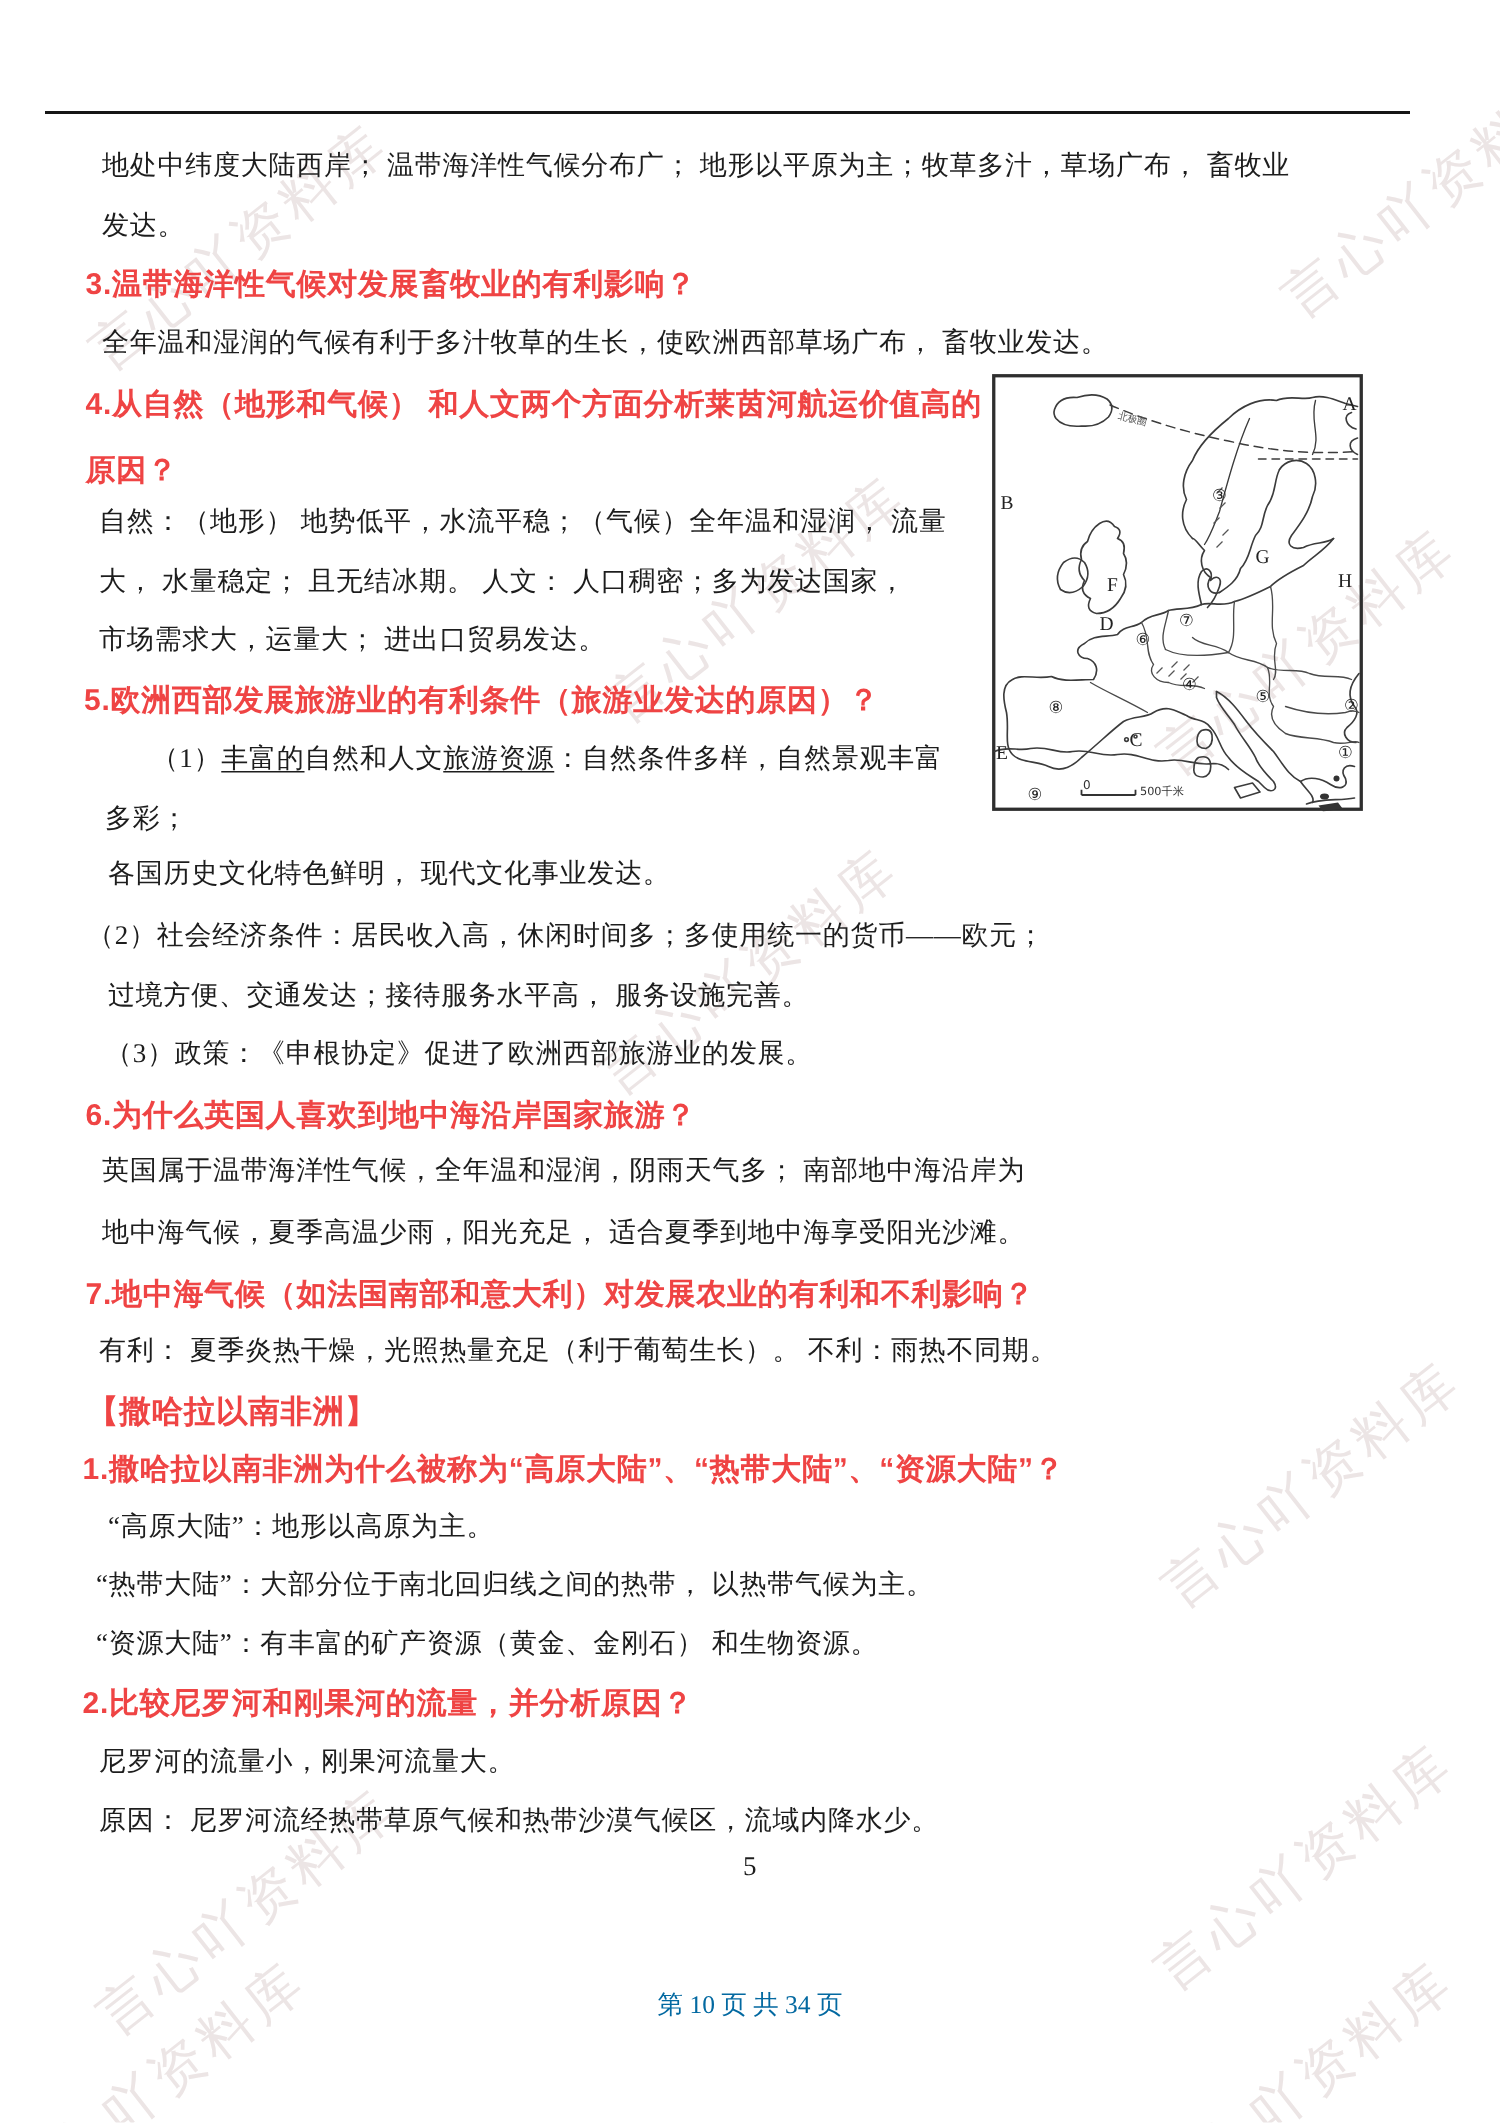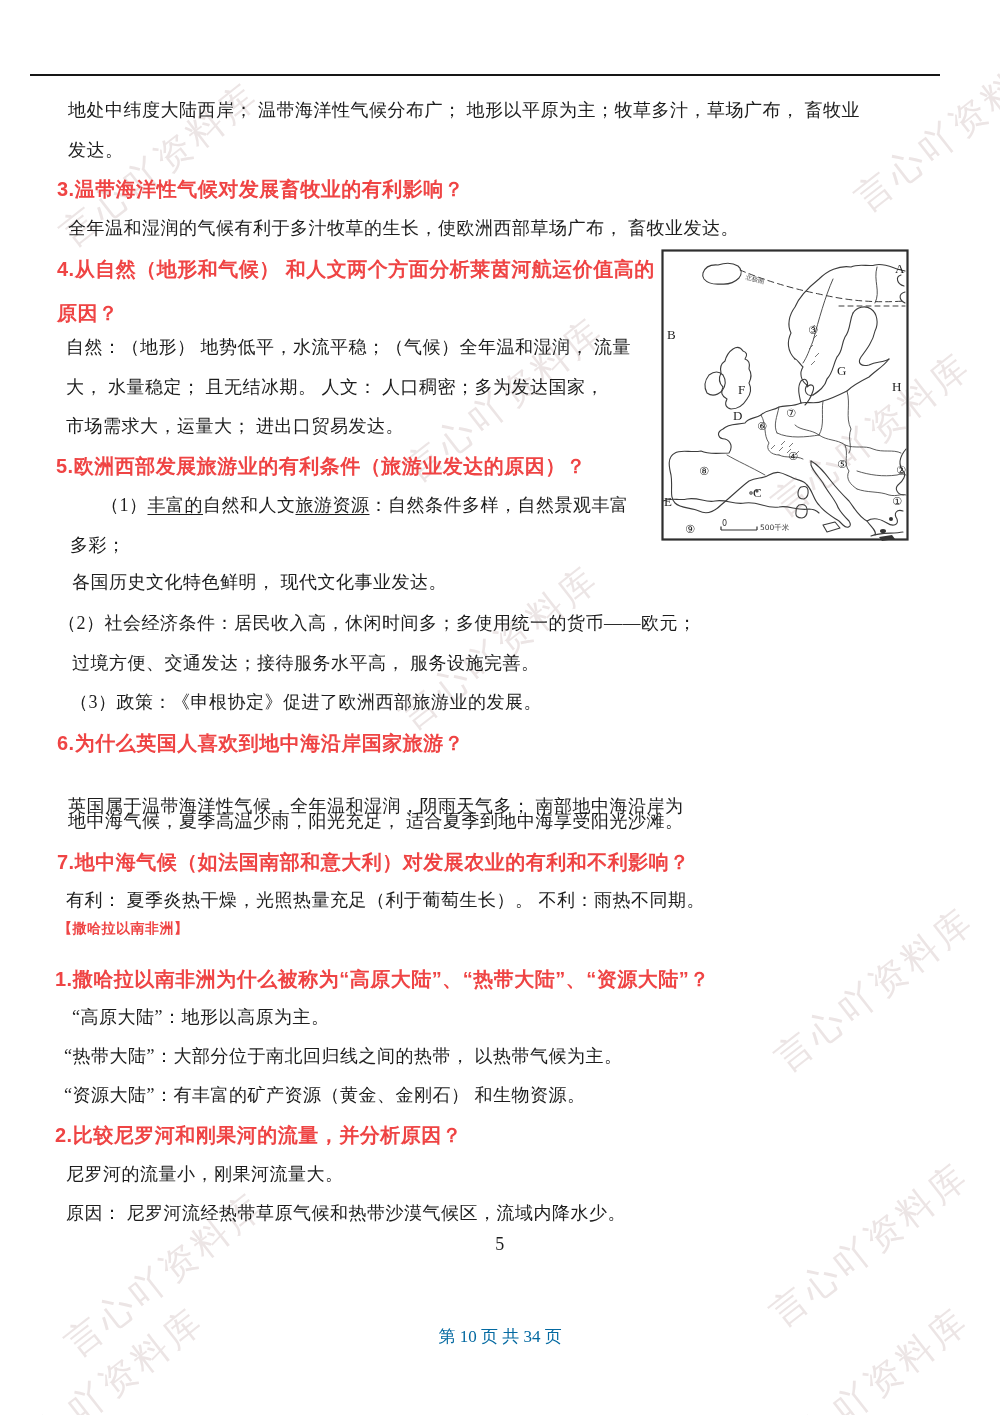--- a/index.html
+++ b/index.html
@@ -5,21 +5,21 @@
   html,body{margin:0;padding:0;}
   body{
     width:1000px;height:1415px;position:relative;background:#ffffff;
     font-family:"Liberation Serif","DejaVu Serif",serif;
     color:#1c1c1c;overflow:hidden;
   }
   .rule{position:absolute;background:#161616;}
   .line{position:absolute;white-space:nowrap;font-size:18px;letter-spacing:0.5px;color:#1d1d1d;}
   .heading{position:absolute;white-space:nowrap;font-size:20px;font-weight:700;
     font-family:"Liberation Sans","DejaVu Sans",sans-serif;color:#ef4444;letter-spacing:0.5px;}
-  .section{font-size:14px;}
+  .section{font-size:21px;}
   .u{text-decoration:underline;text-underline-offset:3px;}
   .center{left:0;width:100%;text-align:center;white-space:normal;}
   .watermark{
     position:absolute;white-space:nowrap;pointer-events:none;
     font-family:"Liberation Sans","DejaVu Sans",sans-serif;
     font-size:36px;letter-spacing:4px;color:#ece5e5;
     transform:translate(-50%,-50%) rotate(-38deg);
   }
   .map-box{position:absolute;left:660px;top:249px;width:250px;height:292px;}
   .map-box svg{display:block;}
@@ -55,21 +55,21 @@
 
 <p class="heading" style="left:56px;top:433px;">5.欧洲西部发展旅游业的有利条件（旅游业发达的原因）？</p>
 <p class="line" style="left:70px;top:475px;margin-left:31px;"><span>（1）</span><span class="u">丰富的</span><span>自然和人文</span><span class="u">旅游资源</span><span>：自然条件多样，自然景观丰富</span></p>
 <p class="line" style="left:70px;top:515px;">多彩；</p>
 <p class="line" style="left:72px;top:552px;">各国历史文化特色鲜明， 现代文化事业发达。</p>
 <p class="line" style="left:58px;top:593px;">（2）社会经济条件：居民收入高，休闲时间多；多使用统一的货币——欧元；</p>
 <p class="line" style="left:72px;top:633px;">过境方便、交通发达；接待服务水平高， 服务设施完善。</p>
 <p class="line" style="left:70px;top:672px;">（3）政策：《申根协定》促进了欧洲西部旅游业的发展。</p>
 
 <p class="heading" style="left:57px;top:710px;">6.为什么英国人喜欢到地中海沿岸国家旅游？</p>
-<p class="line" style="left:68px;top:776px;">英国属于温带海洋性气候，全年温和湿润，阴雨天气多； 南部地中海沿岸为</p>
+<p class="line" style="left:68px;top:750px;">英国属于温带海洋性气候，全年温和湿润，阴雨天气多； 南部地中海沿岸为</p>
 <p class="line" style="left:68px;top:791px;">地中海气候，夏季高温少雨，阳光充足， 适合夏季到地中海享受阳光沙滩。</p>
 
 <p class="heading" style="left:57px;top:829px;">7.地中海气候（如法国南部和意大利）对发展农业的有利和不利影响？</p>
 <p class="line" style="left:66px;top:870px;">有利： 夏季炎热干燥，光照热量充足（利于葡萄生长）。 不利：雨热不同期。</p>
 
 <p class="heading section" style="left:58px;top:906px;">【撒哈拉以南非洲】</p>
 
 <p class="heading" style="left:55px;top:946px;">1.撒哈拉以南非洲为什么被称为“高原大陆”、“热带大陆”、“资源大陆”？</p>
 <p class="line" style="left:72px;top:987px;">“高原大陆”：地形以高原为主。</p>
 <p class="line" style="left:64px;top:1026px;">“热带大陆”：大部分位于南北回归线之间的热带， 以热带气候为主。</p>

